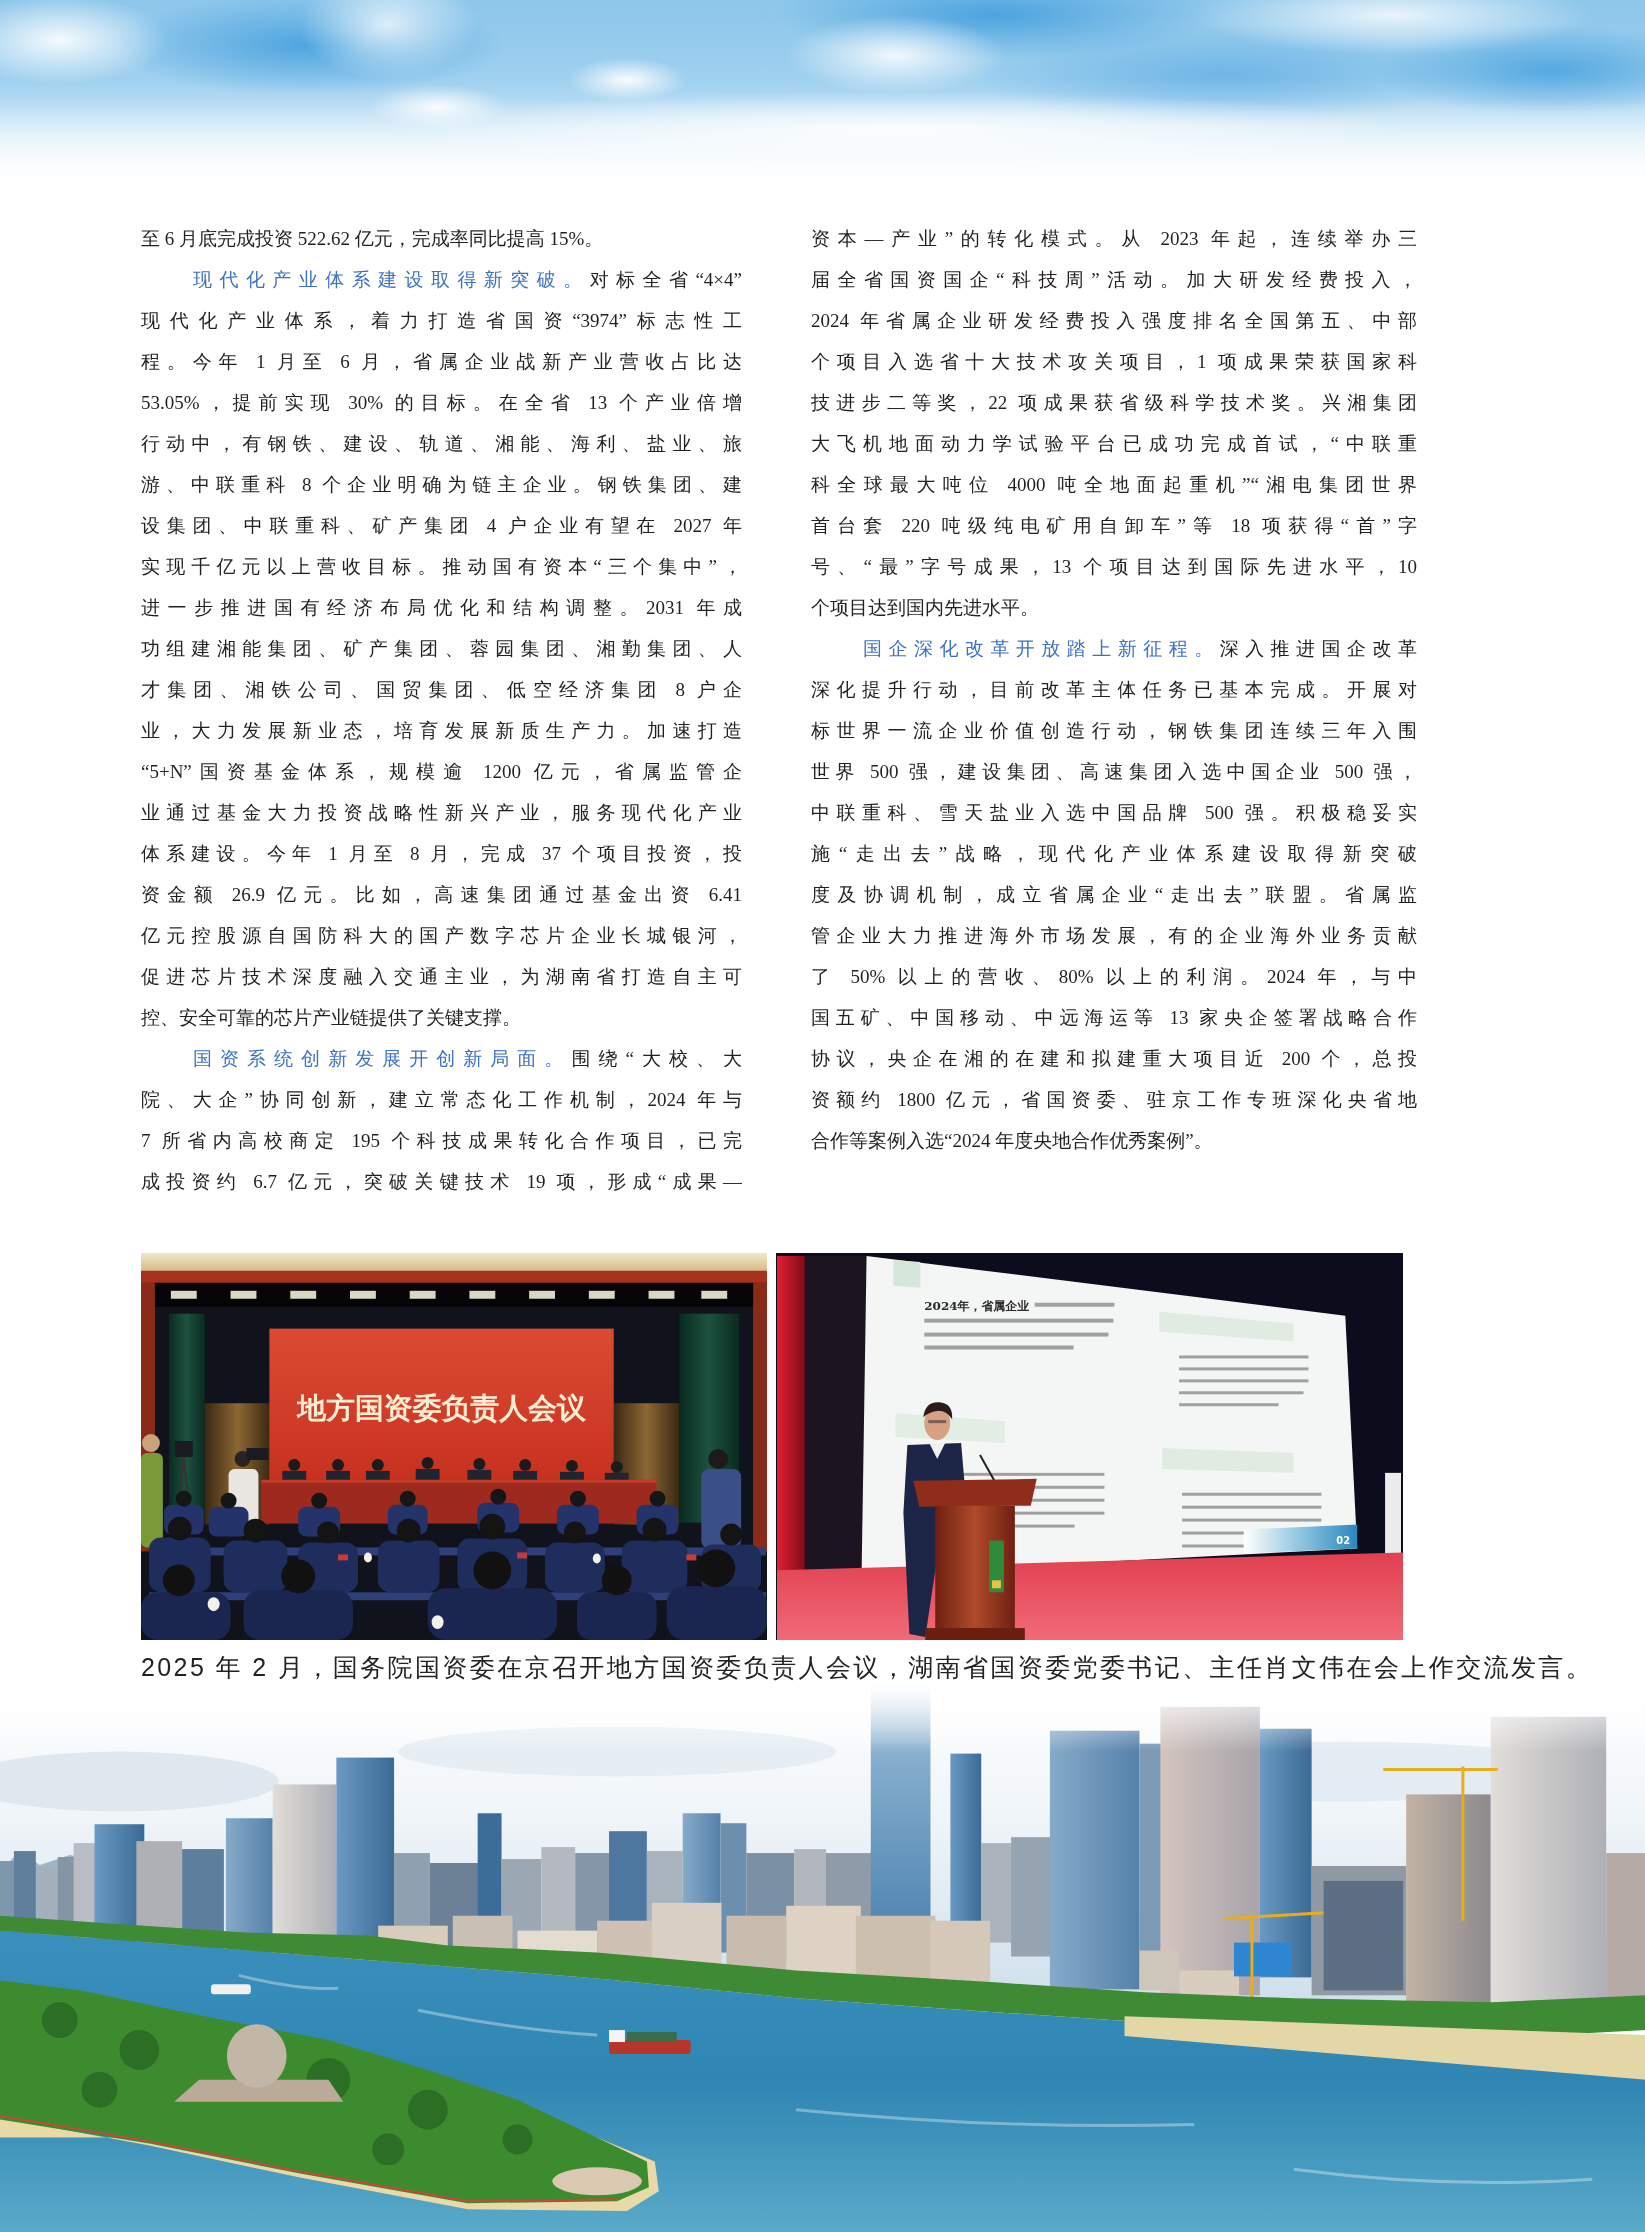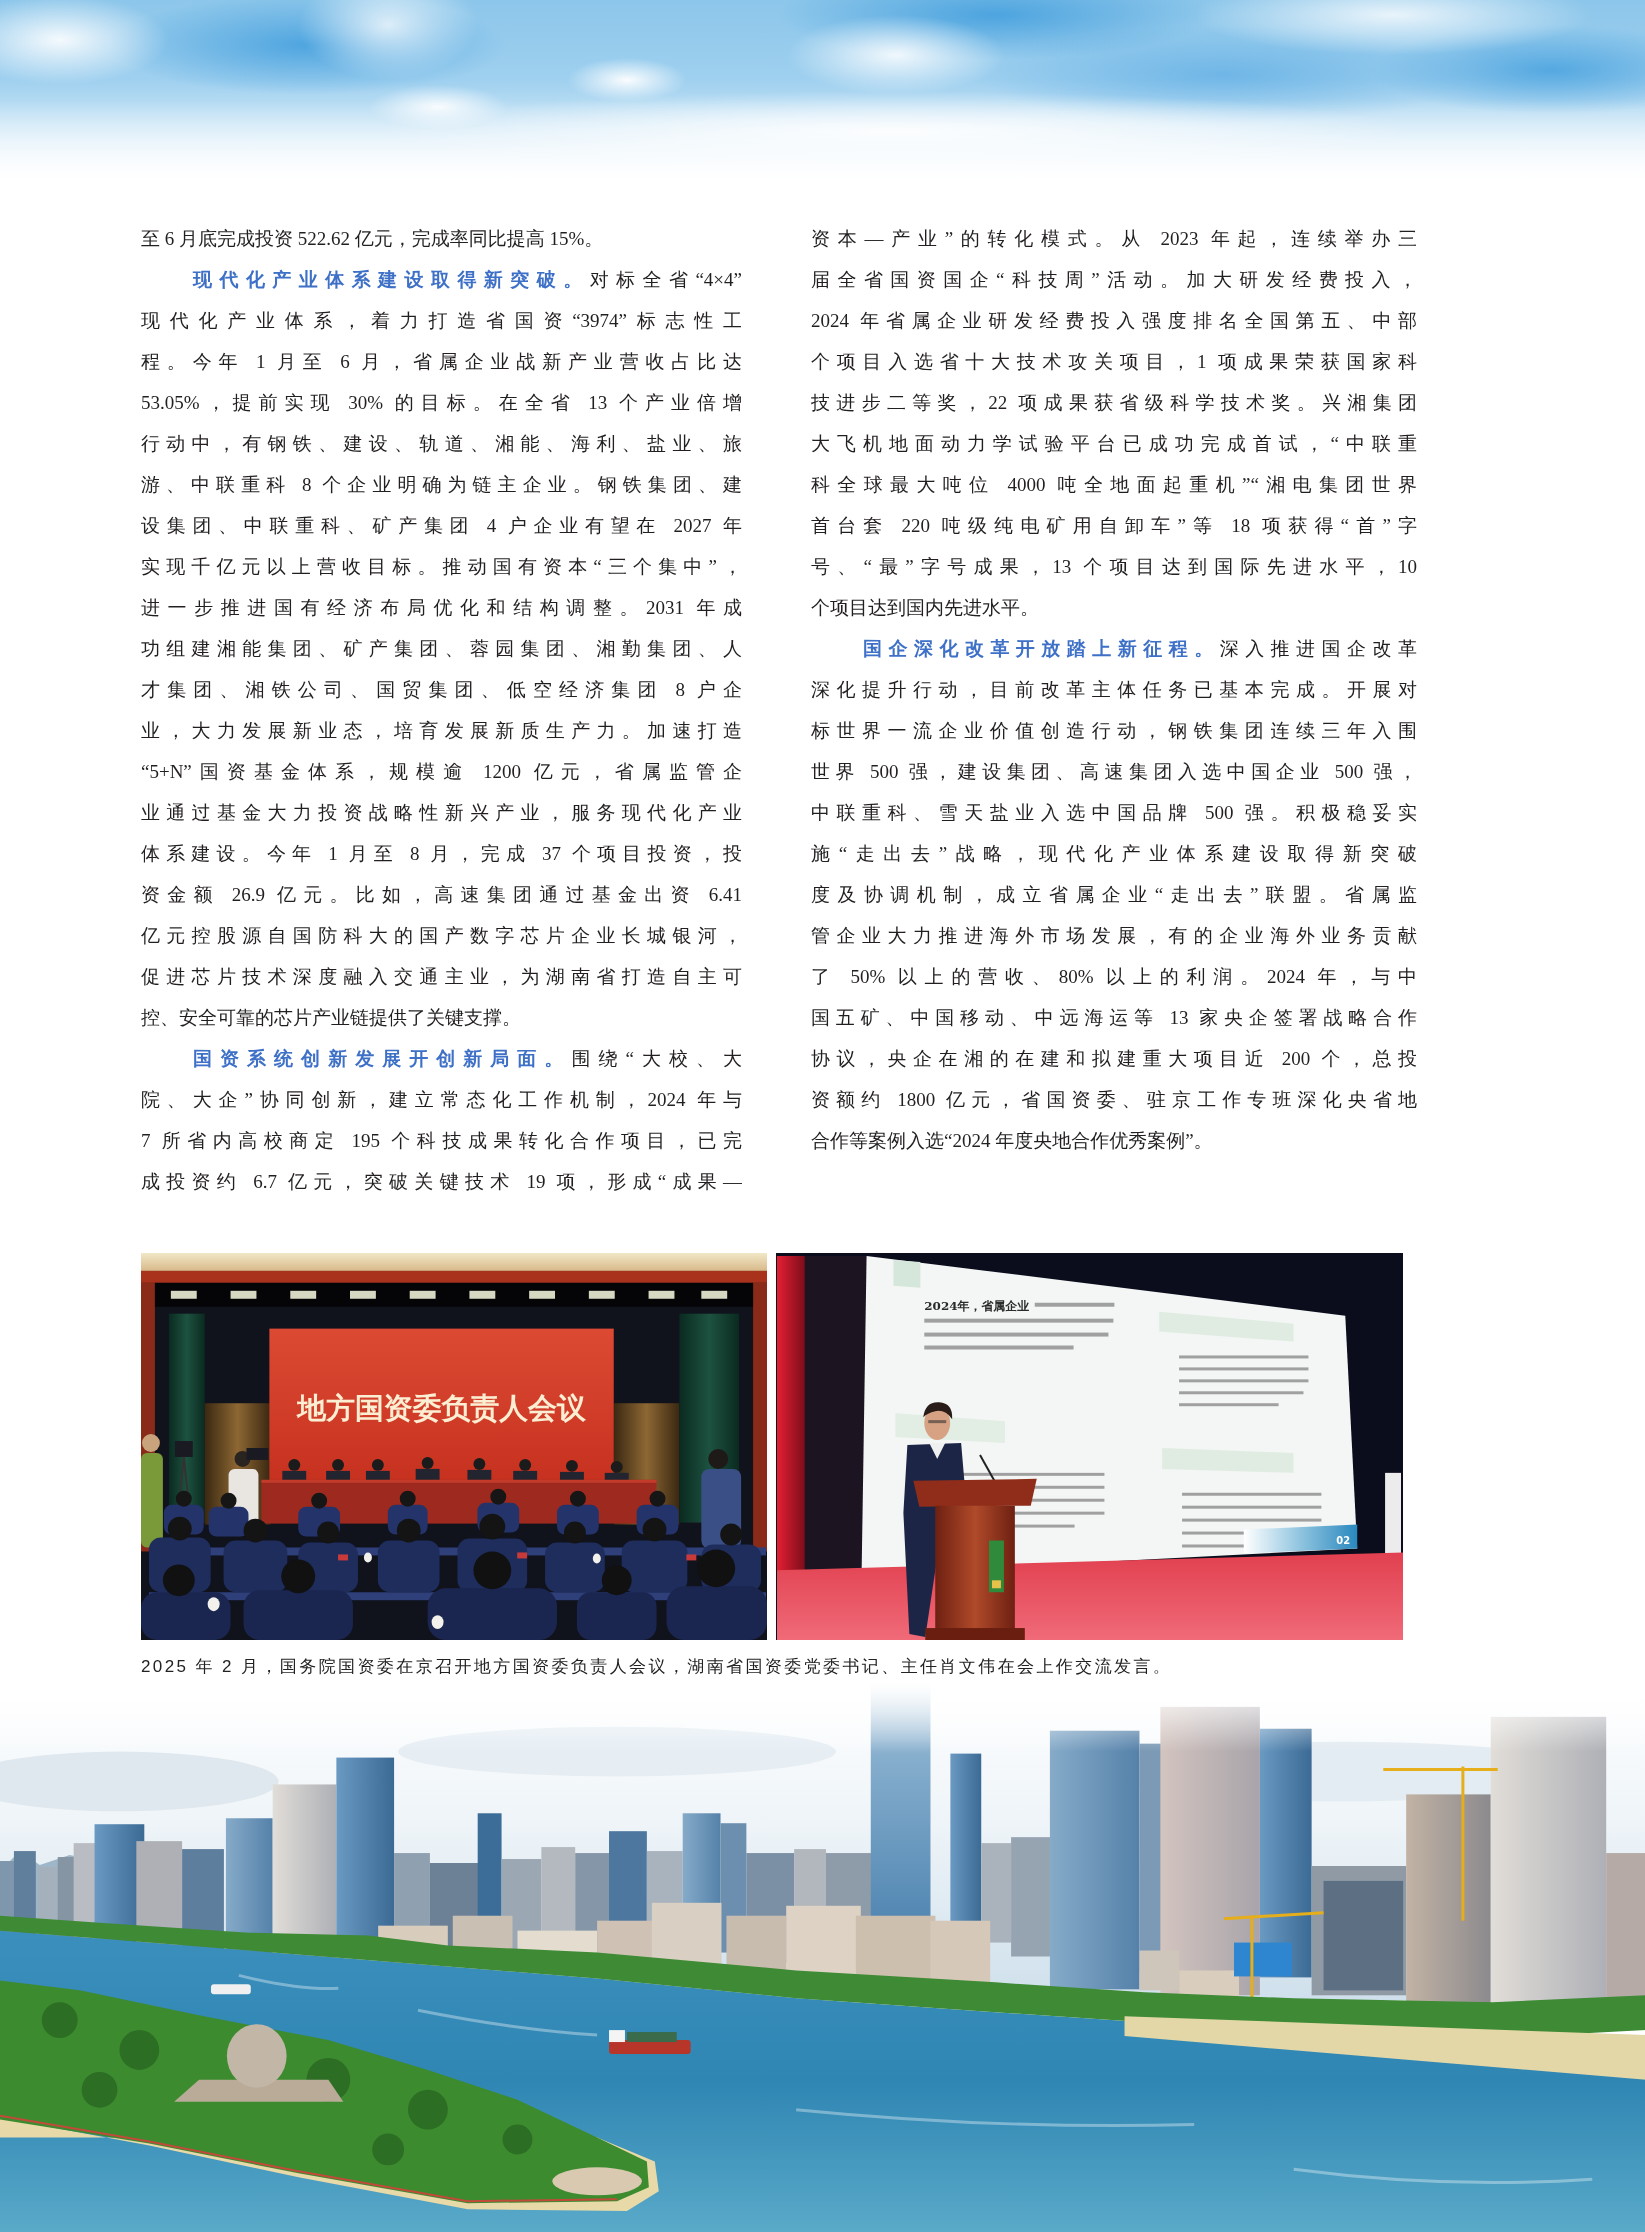--- a/index.html
+++ b/index.html
@@ -30,29 +30,29 @@
   .column { position: absolute; top: 218px; }
   .col-left { left: 141px; width: 601px; }
   .col-right { left: 811px; width: 606px; }
   .line {
     height: 41px; line-height: 41px; font-size: 19px;
     text-align: justify; text-align-last: justify;
     overflow: hidden; color: var(--body);
   }
   .line.last { text-align-last: left; }
   .line.indent { padding-left: 52px; }
-  .lead { color: var(--heading); font-family: "DejaVu Sans", "Liberation Sans", sans-serif; font-weight: bold; }
+  .lead { color: var(--heading); font-family: "DejaVu Sans", "Liberation Sans", sans-serif; }
   .photo { position: absolute; top: 1253px; height: 387px; display: block; }
   .photo-1 { left: 141px; width: 626px; }
   .photo-2 { left: 776px; width: 627px; }
   .city { position: absolute; left: 0; top: 1682px; width: 1646px; height: 551px; display: block; }
   .caption {
     position: absolute; left: 141px; top: 1652px; height: 30px; line-height: 30px;
     font-family: "Liberation Sans", "DejaVu Sans", sans-serif;
-    font-size: 17px; letter-spacing: 2.4px; white-space: nowrap;
+    font-size: 25px; letter-spacing: 2.4px; white-space: nowrap;
     color: var(--caption); z-index: 3;
   }
 </style>
 </head>
 <body>
 
 <div class="sky-banner"></div>
 
 <div class="column col-left">
   <div class="line last">至 6 月底完成投资 522.62 亿元，完成率同比提高 15%。</div>

